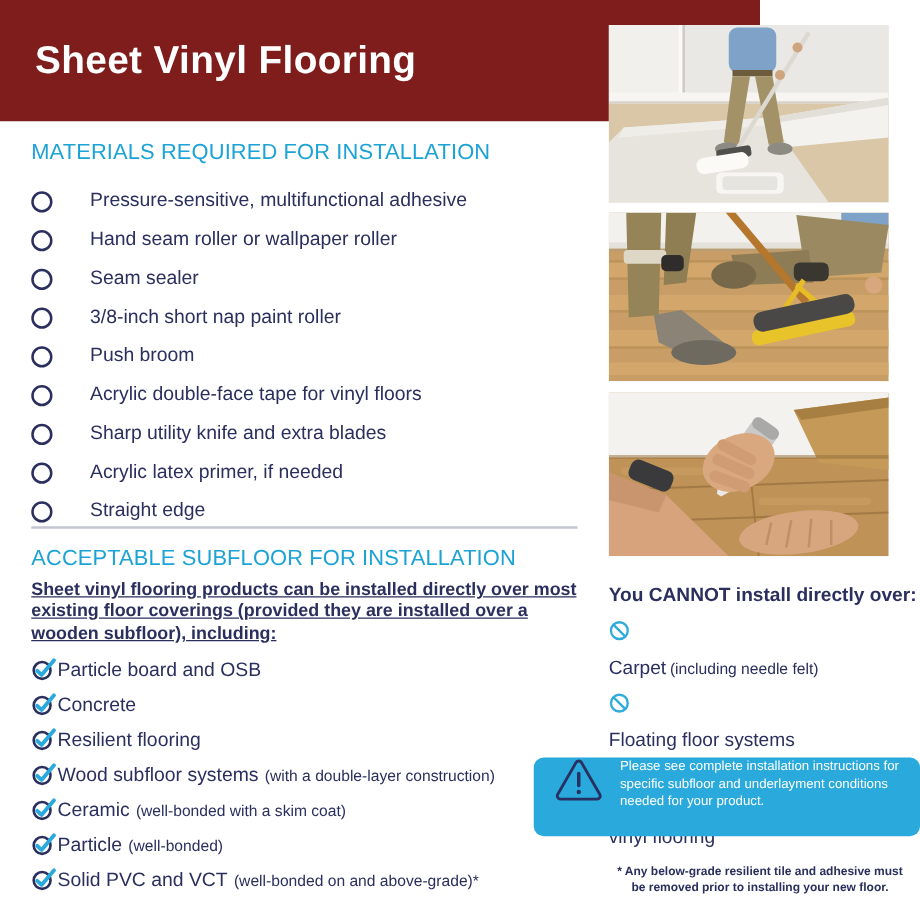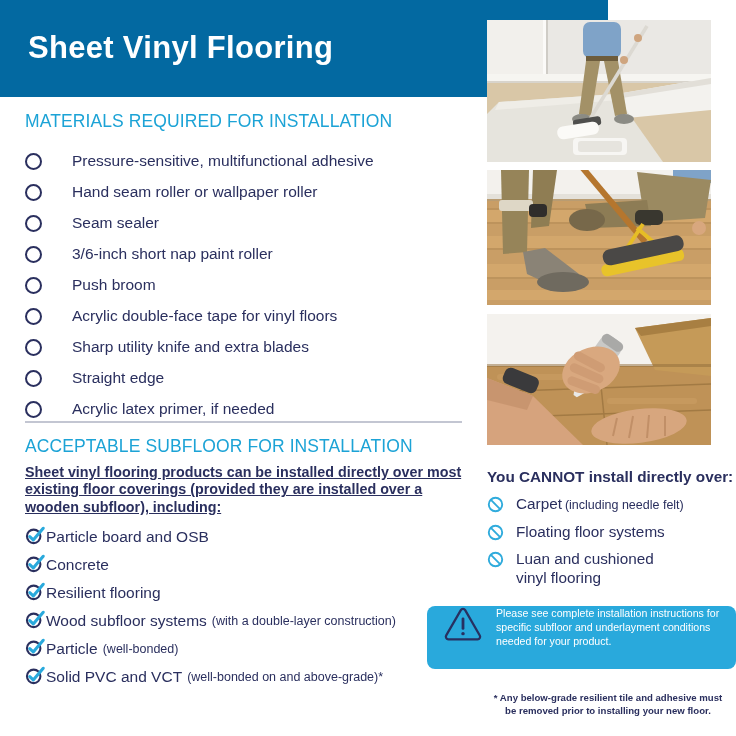--- a/index.html
+++ b/index.html
@@ -1,20 +1,20 @@
 <!DOCTYPE html>
 <html><head>
 <meta charset="utf-8">
 <style>
   html,body{margin:0;padding:0;background:#ffffff;}
   .canvas{position:relative;width:736px;height:736px;background:#ffffff;overflow:hidden;
           font-family:"Liberation Sans",sans-serif;color:#2a2f5e;}
 
   
-  .header{position:absolute;left:0;top:0;width:608px;height:97px;background:#0369a1;}
+  .header{position:absolute;left:0;top:0;width:608px;height:97px;background:#7f1d1d;}
   .title{position:absolute;left:28px;top:30px;font-size:31px;font-weight:600;color:#ffffff;letter-spacing:.3px;}
 
   
   .photo{position:absolute;left:487px;width:224px;overflow:hidden;z-index:2;background:#e9e7e3;}
   .photo svg{display:block;width:100%;height:100%;}
   .photo1{top:20px;height:142px;}
   .photo2{top:170px;height:135px;}
   .photo3{top:314px;height:131px;}
 
   
@@ -34,21 +34,21 @@
   .intro{position:absolute;left:25px;top:464px;width:438px;font-size:14.3px;font-weight:700;line-height:1.22;color:#2a2f5e;text-decoration:underline;}
   .check-list{position:absolute;left:25px;top:523px;width:440px;}
   .check-row{display:flex;align-items:center;height:28px;}
   .check-row svg{flex:none;margin-top:-4px;}
   .check-label{font-size:15.5px;white-space:nowrap;}
   .check-note{font-size:12.5px;margin-left:5px;white-space:nowrap;}
 
   
   .cannot-heading{position:absolute;left:487px;top:468px;font-size:15.3px;font-weight:700;white-space:nowrap;}
   .cannot-list{position:absolute;left:487px;top:494px;width:240px;}
-  .cannot-row{display:flex;align-items:flex-start;gap:12px;margin-bottom:8px;}
+  .cannot-row{display:flex;align-items:flex-start;gap:12px;margin-bottom:8px;flex-direction:column;}
   .cannot-row svg{flex:none;margin-top:2px;}
   .cannot-text{font-size:15.3px;line-height:1.25;}
   .cannot-note{font-size:12.5px;margin-left:3px;}
   .w-narrow{max-width:158px;}
 
   
   .callout{position:absolute;left:427px;top:606px;width:309px;height:63px;background:#29a9dc;border-radius:8px;
            display:flex;align-items:flex-start;padding-left:16px;gap:13px;box-sizing:border-box;z-index:1;}
   .callout-text{color:#ffffff;font-size:10.6px;line-height:1.34;width:238px;}
 
@@ -183,41 +183,41 @@
     <div class="mat-row">
         <span class="circle-icon"></span>
         <span class="mat-label">Hand seam roller or wallpaper roller</span>
       </div>
     <div class="mat-row">
         <span class="circle-icon"></span>
         <span class="mat-label">Seam sealer</span>
       </div>
     <div class="mat-row">
         <span class="circle-icon"></span>
-        <span class="mat-label">3/6-inch short nap paint roller</span>
+        <span class="mat-label">3/8-inch short nap paint roller</span>
       </div>
     <div class="mat-row">
         <span class="circle-icon"></span>
         <span class="mat-label">Push broom</span>
       </div>
     <div class="mat-row">
         <span class="circle-icon"></span>
         <span class="mat-label">Acrylic double-face tape for vinyl floors</span>
       </div>
     <div class="mat-row">
         <span class="circle-icon"></span>
         <span class="mat-label">Sharp utility knife and extra blades</span>
       </div>
     <div class="mat-row">
         <span class="circle-icon"></span>
+        <span class="mat-label">Acrylic latex primer, if needed</span>
+      </div>
+    <div class="mat-row">
+        <span class="circle-icon"></span>
         <span class="mat-label">Straight edge</span>
-      </div>
-    <div class="mat-row">
-        <span class="circle-icon"></span>
-        <span class="mat-label">Acrylic latex primer, if needed</span>
       </div>
   </div>
 
   <div class="divider"></div>
 
   <div class="sec-heading sub-heading">ACCEPTABLE SUBFLOOR FOR INSTALLATION</div>
   <div class="intro">Sheet vinyl flooring products can be installed directly over most existing floor coverings (provided they are installed over a wooden subfloor), including:</div>
 
   <div class="check-list">
     <div class="check-row">
@@ -244,20 +244,28 @@
       <span class="check-label">Resilient flooring</span>
         <span class="check-note"></span>
     </div>
     <div class="check-row">
       <svg viewBox="0 0 23 22" width="21" height="20" aria-hidden="true">
           <circle cx="9.5" cy="12.5" r="7.4" fill="none" stroke="#2a2f5e" stroke-width="2.3"></circle>
           <path d="M5.2 12.8 L9 16.4 L20 3.6" fill="none" stroke="#29a9dc" stroke-width="3.4" stroke-linecap="round" stroke-linejoin="round"></path>
         </svg>
       <span class="check-label">Wood subfloor systems</span>
         <span class="check-note">(with a double-layer construction)</span>
+    </div>
+    <div class="check-row">
+      <svg viewBox="0 0 23 22" width="21" height="20" aria-hidden="true">
+          <circle cx="9.5" cy="12.5" r="7.4" fill="none" stroke="#2a2f5e" stroke-width="2.3"></circle>
+          <path d="M5.2 12.8 L9 16.4 L20 3.6" fill="none" stroke="#29a9dc" stroke-width="3.4" stroke-linecap="round" stroke-linejoin="round"></path>
+        </svg>
+      <span class="check-label">Ceramic</span>
+        <span class="check-note">(well-bonded with a skim coat)</span>
     </div>
     <div class="check-row">
       <svg viewBox="0 0 23 22" width="21" height="20" aria-hidden="true">
           <circle cx="9.5" cy="12.5" r="7.4" fill="none" stroke="#2a2f5e" stroke-width="2.3"></circle>
           <path d="M5.2 12.8 L9 16.4 L20 3.6" fill="none" stroke="#29a9dc" stroke-width="3.4" stroke-linecap="round" stroke-linejoin="round"></path>
         </svg>
       <span class="check-label">Particle</span>
         <span class="check-note">(well-bonded)</span>
     </div>
     <div class="check-row">

